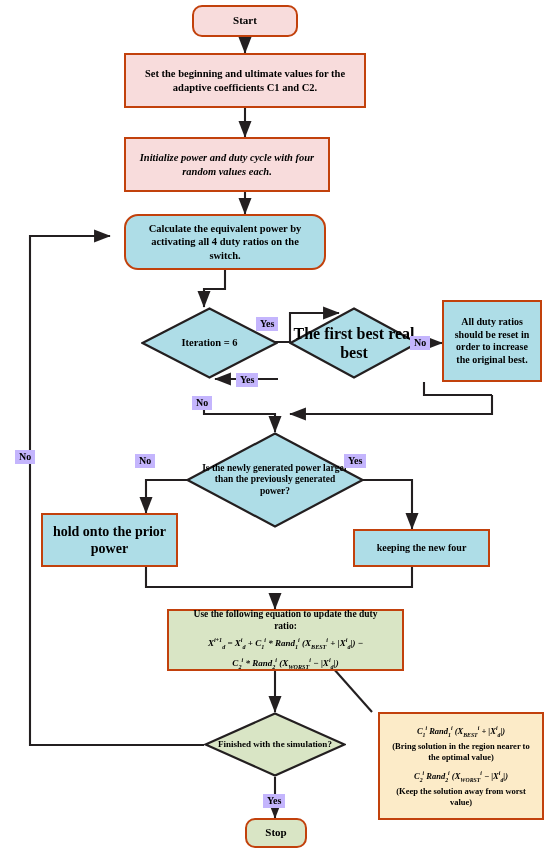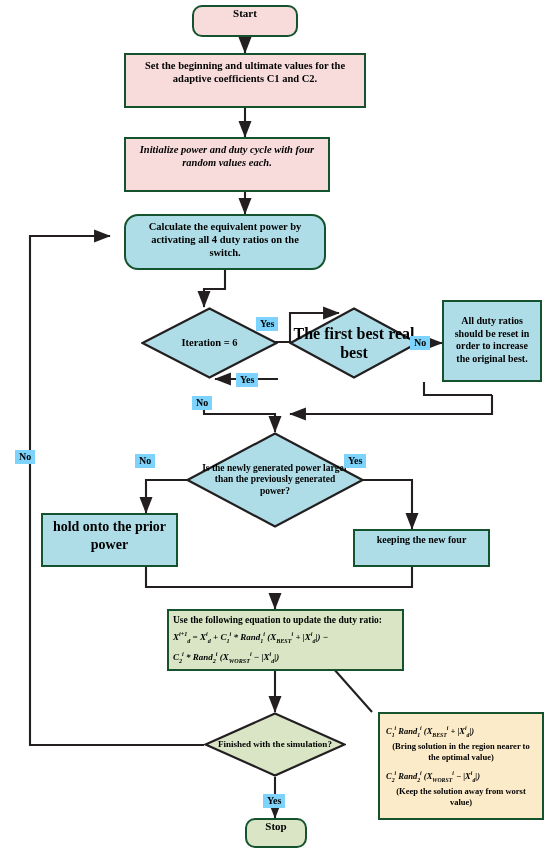--- a/index.html
+++ b/index.html
@@ -3,36 +3,36 @@
 <meta charset="utf-8">
 <style>
   html,body{margin:0;padding:0;background:#ffffff;}
   body{
     font-family:"Liberation Serif", serif;
     width:550px;height:864px;position:relative;overflow:hidden;
   }
   #canvas{position:absolute;left:0;top:0;width:550px;height:864px;}
   svg.edges{position:absolute;left:0;top:0;width:550px;height:864px;pointer-events:none;}
 
-  .node{position:absolute;box-sizing:border-box;display:flex;align-items:flex-start;
+  .node{position:absolute;box-sizing:border-box;display:flex;align-items:center;
         justify-content:center;text-align:center;font-weight:bold;color:#000;
-        border:2px solid #14532d;line-height:1.25;}
+        border:2px solid #c2410c;line-height:1.25;}
   .term{border-radius:10px;}
   .pink{background:#f8dcdc;}
   .blue{background:#aedde7;}
   .green{background:#d9e5c5;}
   .cream{background:#fcebc8;}
 
   .diamond{position:absolute;}
   .diamond .dshape{position:absolute;left:0;top:0;width:100%;height:100%;}
   .diamond .dlabel{position:absolute;left:0;top:0;width:100%;height:100%;
       display:flex;align-items:center;justify-content:center;text-align:center;
       font-weight:bold;color:#000;line-height:1.2;}
 
-  .lbl{position:absolute;background:#7dd3fc;color:#000;font-weight:bold;
+  .lbl{position:absolute;background:#c4b5fd;color:#000;font-weight:bold;
        font-size:10px;line-height:1;padding:2px 4px;box-sizing:border-box;
        text-align:center;font-family:"Liberation Serif", serif;}
 
   .eq{font-style:italic;font-weight:bold;}
   .eq sub{font-size:.68em;font-style:italic;}
   .eq sup{font-size:.68em;font-style:italic;}
   .small-sub{font-size:.62em;}
 </style>
 </head>
 <body>
@@ -120,21 +120,21 @@
 
   <div class="node blue" style="left:41px;top:513px;width:137px;height:54px;font-size:14px;padding:3px 6px;">
     <span>hold onto the prior power</span>
   </div>
 
   <div class="node blue" style="left:353px;top:529px;width:137px;height:38px;font-size:10px;padding:3px 6px;">
     <span>keeping the new four</span>
   </div>
 
   <div class="node green" style="left:167px;top:609px;width:237px;height:62px;flex-direction:column;
-              justify-content:center;font-size:9.5px;padding:3px 4px;gap:5px;">
+              justify-content:center;font-size:9.5px;padding:3px 16px;gap:5px;">
     <div>Use the following equation to update the duty ratio:</div>
     <div class="eq" style="font-size:9px;">
       <span>X</span><sup>i+1</sup><sub>d</sub><span> = </span><span>X</span><sup>i</sup><sub>d</sub><span> + </span><span>C</span><sub>1</sub><sup>i</sup><span> * </span><span>Rand</span><sub>1</sub><sup>i</sup><span> (X</span><sub class="small-sub">BEST</sub><sup>i</sup><span> + |X</span><sup>i</sup><sub>d</sub><span>|) −</span>
     </div>
     <div class="eq" style="font-size:9px;">
       <span>C</span><sub>2</sub><sup>i</sup><span> * </span><span>Rand</span><sub>2</sub><sup>i</sup><span> (X</span><sub class="small-sub">WORST</sub><sup>i</sup><span> − |X</span><sup>i</sup><sub>d</sub><span>|)</span>
     </div>
   </div>
 
   <div class="diamond" style="left:204px;top:712px;width:142px;height:65px;">

